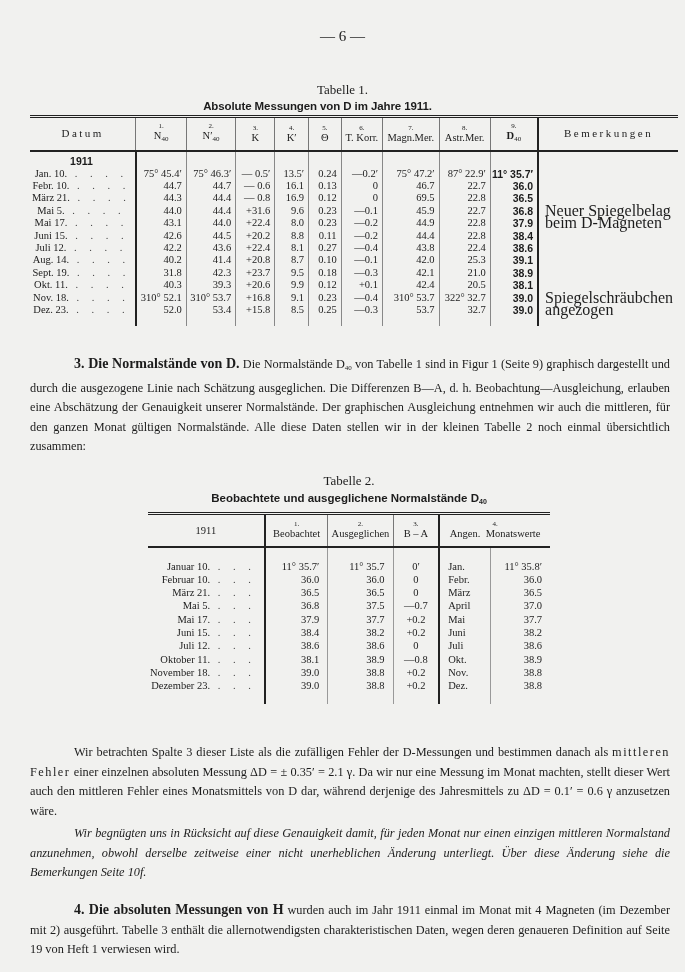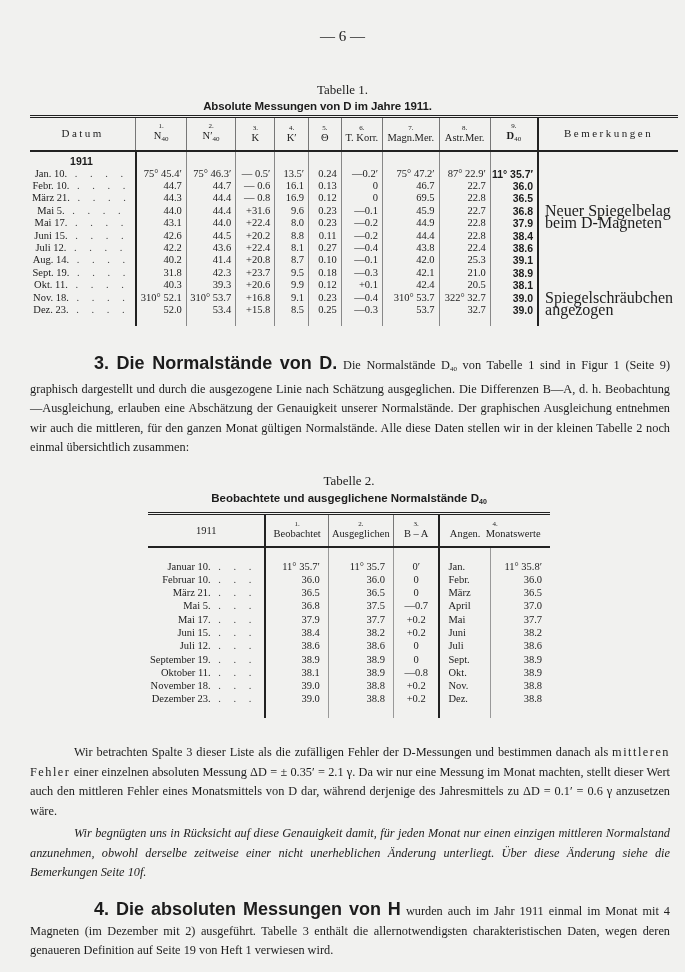--- a/index.html
+++ b/index.html
@@ -33,21 +33,21 @@
   #t1 tbody td.d40 { font-weight:bold; font-family:"Liberation Sans","DejaVu Sans",sans-serif; font-size:10.5px; }
   #t1 tbody td.rem { text-align:left; padding-left:6px; font-size:16px; vertical-align:top; white-space:normal; line-height:12.4px; }
   #t1 tr.year td { height:16px; }
   #t1 tr.year td:first-child { font-weight:bold; text-align:center; font-family:"Liberation Sans","DejaVu Sans",sans-serif; font-size:10.5px; vertical-align:bottom; }
   #t1 tr.pad td { height:10px; }
   .dots { letter-spacing:5px; color:#444; }
 
   
   .para { left:30px; width:640px; font-size:12.3px; line-height:19.5px; text-align:justify; }
   .indent { text-indent:44px; }
-  .heading { font-weight:bold; font-family:Liberation Sans, sans-serif; font-size:18px;margin-left:20px; }
+  .heading { font-weight:bold; font-family:Liberation Serif, serif; font-size:14px; }
   .sp { letter-spacing:1.5px; }
 
   
   .t2-caption { top:473px; left:148px; width:402px; font-size:13px; }
   .t2-title { top:492px; left:148px; width:402px; font-size:11.5px; font-weight:bold; font-family:"Liberation Sans","DejaVu Sans",sans-serif; }
   #t2 { left:148px; top:512px; width:402px; font-size:10.5px; }
   #t2 thead tr { height:33px; }
   #t2 thead th { border-top:3px double #222; border-bottom:2px solid #222; border-left:1px solid #777; text-align:center; vertical-align:middle; line-height:11px; }
   #t2 thead th:first-child { border-left:none; }
   #t2 thead th.thick { border-left:2px solid #222; }
@@ -365,28 +365,20 @@
       </tr>
       <tr>
         <td><span>Juli 12.</span><span class="dots"> . . .</span></td>
         <td class="thick">38.6</td>
         <td>38.6</td>
         <td class="ba">0</td>
         <td class="thick left">Juli</td>
         <td>38.6</td>
       </tr>
       <tr>
-        <td><span>September 19.</span><span class="dots"> . . .</span></td>
-        <td class="thick">38.9</td>
-        <td>38.9</td>
-        <td class="ba">0</td>
-        <td class="thick left">Sept.</td>
-        <td>38.9</td>
-      </tr>
-      <tr>
         <td><span>Oktober 11.</span><span class="dots"> . . .</span></td>
         <td class="thick">38.1</td>
         <td>38.9</td>
         <td class="ba">—0.8</td>
         <td class="thick left">Okt.</td>
         <td>38.9</td>
       </tr>
       <tr>
         <td><span>November 18.</span><span class="dots"> . . .</span></td>
         <td class="thick">39.0</td>

